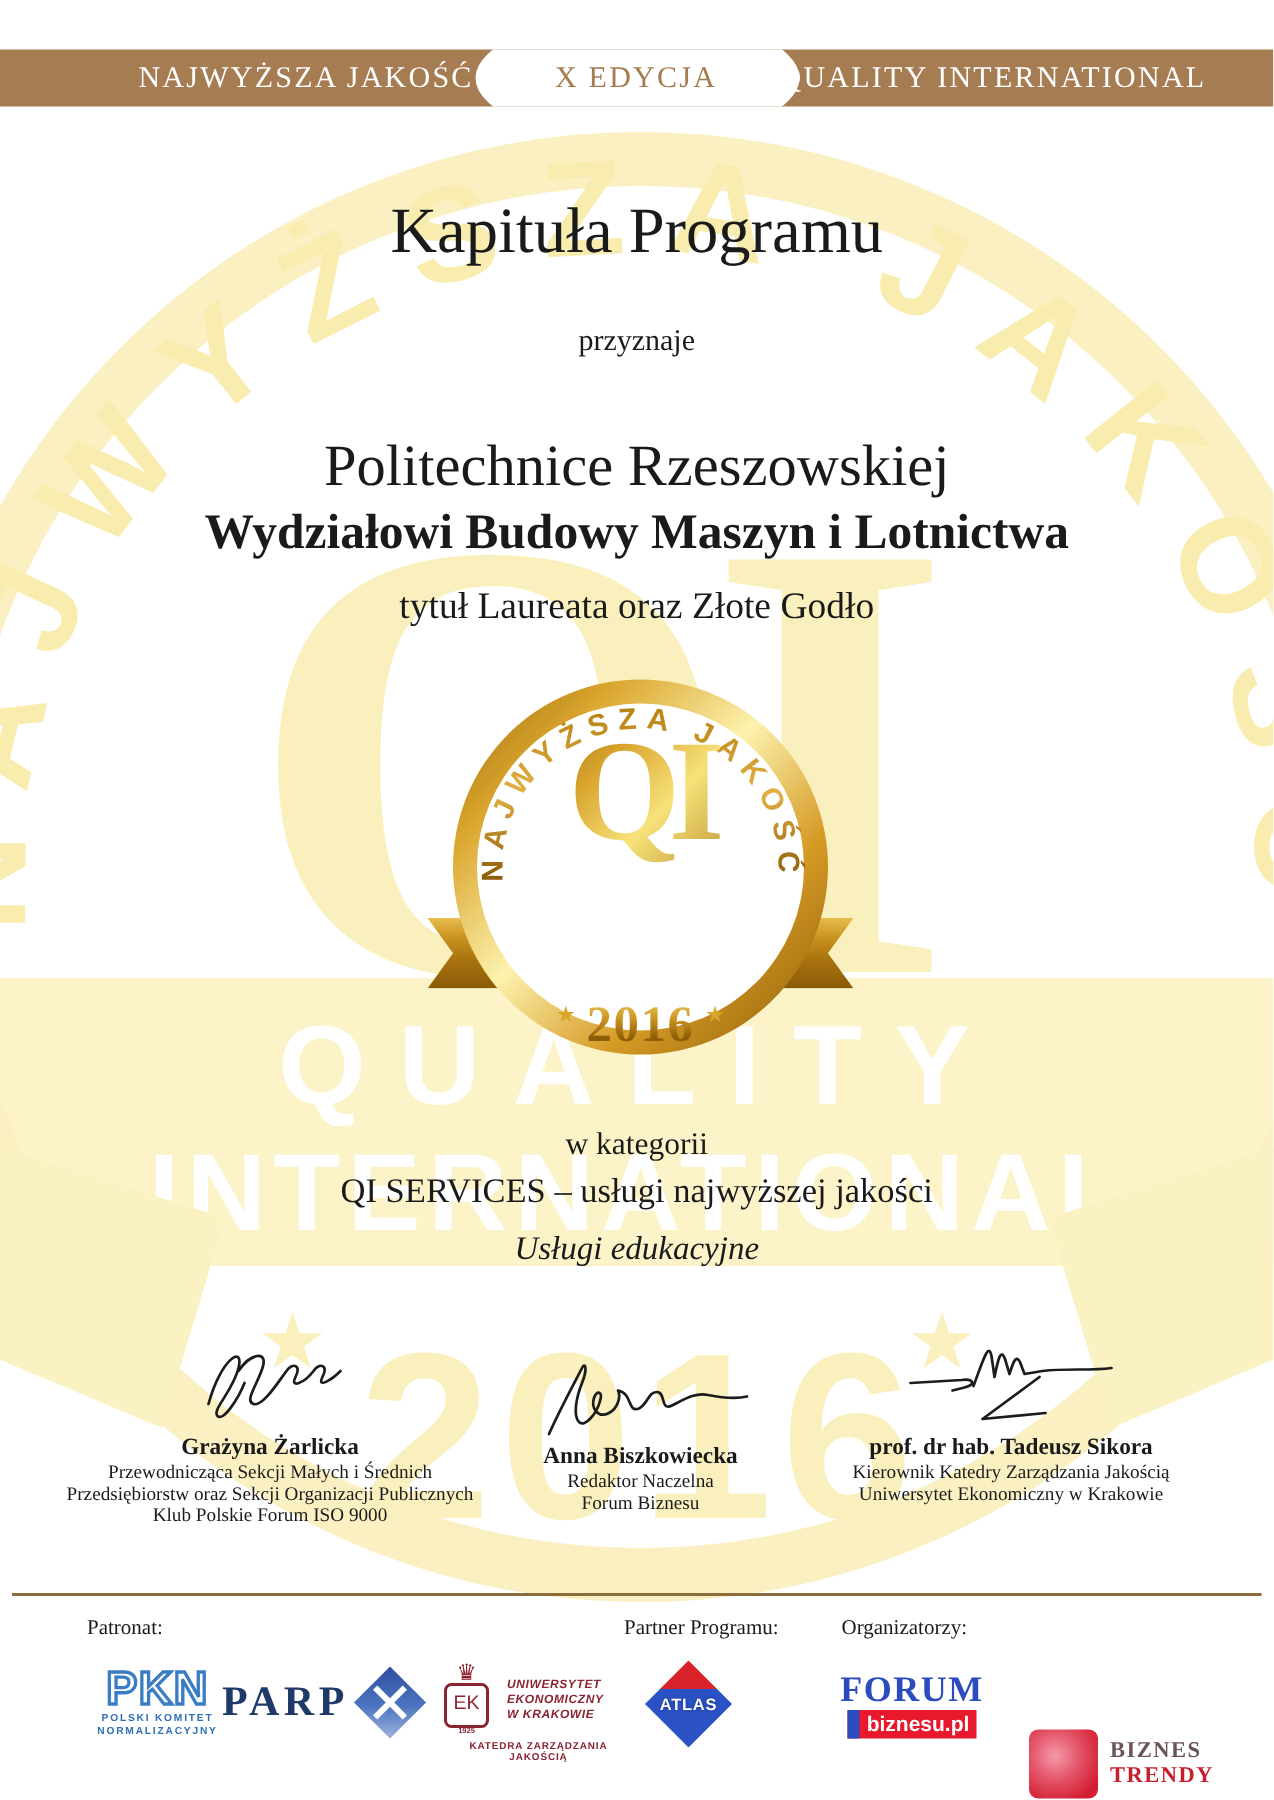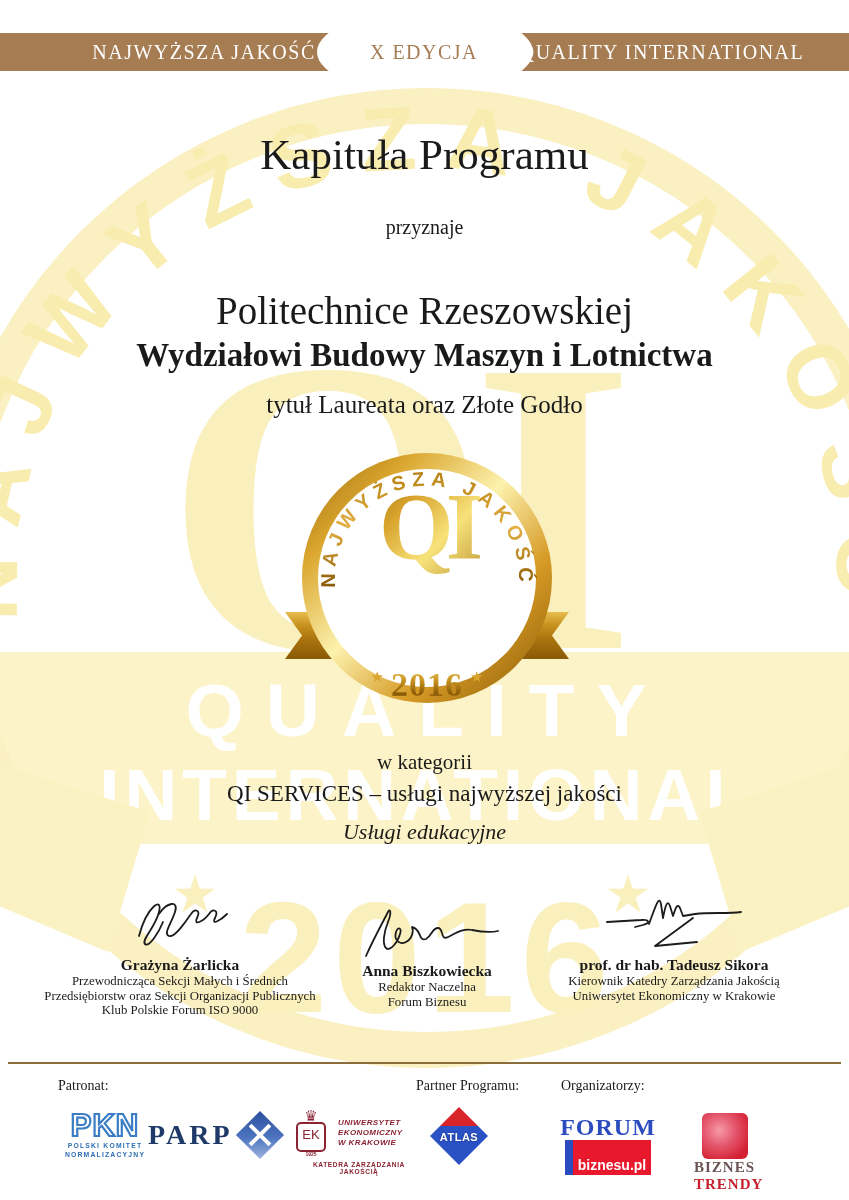--- a/index.html
+++ b/index.html
@@ -97,23 +97,23 @@
   .atlas{left:430px;top:1107px;width:58px;height:58px;
       clip-path:polygon(50% 0%,100% 50%,50% 100%,0% 50%);
       background:linear-gradient(180deg,#d8232a 0%,#d8232a 33%,#2b52c5 33%,#2b52c5 100%);}
   .atlas .atxt{position:absolute;left:0;top:24px;width:58px;text-align:center;color:#ffffff;
       font-size:11px;font-weight:bold;letter-spacing:0.5px;text-shadow:0 0 2px #1a2d77;}
   
   .forum{left:556px;top:1114px;width:104px;text-align:center;}
   .forum .f1{font-family:"Liberation Serif",serif;font-size:24px;font-weight:bold;
       color:#2b4bbf;letter-spacing:1px;line-height:26px;}
   .forum .f2{display:inline-block;background:#e8192c;border-left:8px solid #2b4bbf;
-      color:#ffffff;font-weight:bold;font-size:14px;padding:17px 5px 2px 5px;line-height:16px;}
-  
-  .bt{left:686px;top:1113px;display:flex;align-items:center;flex-direction:column;}
+      color:#ffffff;font-weight:bold;font-size:14px;padding:1px 5px 2px 5px;line-height:16px;}
+  
+  .bt{left:686px;top:1153px;display:flex;align-items:center;}
   .bt .icon{width:46px;height:46px;border-radius:6px;
       background:radial-gradient(circle at 38% 38%,#f59aa8 0%,#e4556b 40%,#d41f32 80%);}
   .bt .btxt{margin-left:8px;font-family:"Liberation Serif",serif;font-weight:bold;font-size:15px;line-height:17px;}
   .bt .l1{color:#6b5455;letter-spacing:1px;}
   .bt .l2{color:#c6202e;letter-spacing:1px;}
 
   .sigpath{stroke:#1c1c1c;stroke-width:1.8;fill:none;stroke-linecap:round;stroke-linejoin:round;}
 </style>
 </head>
 <body>

